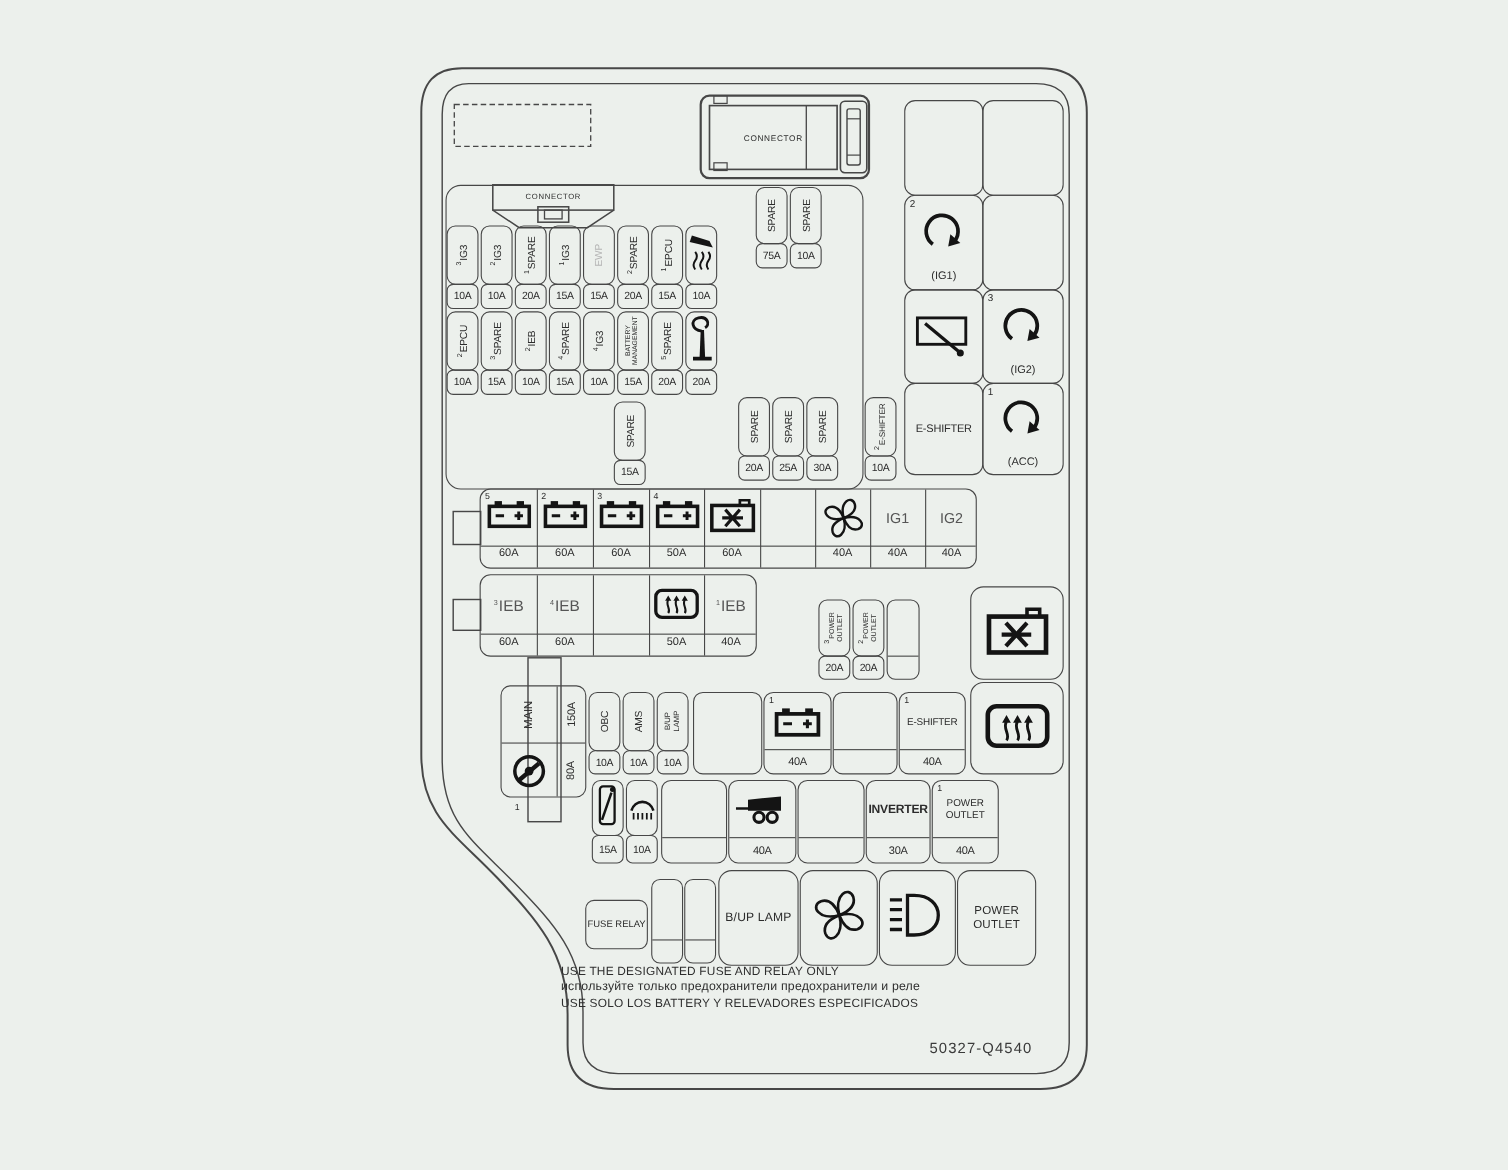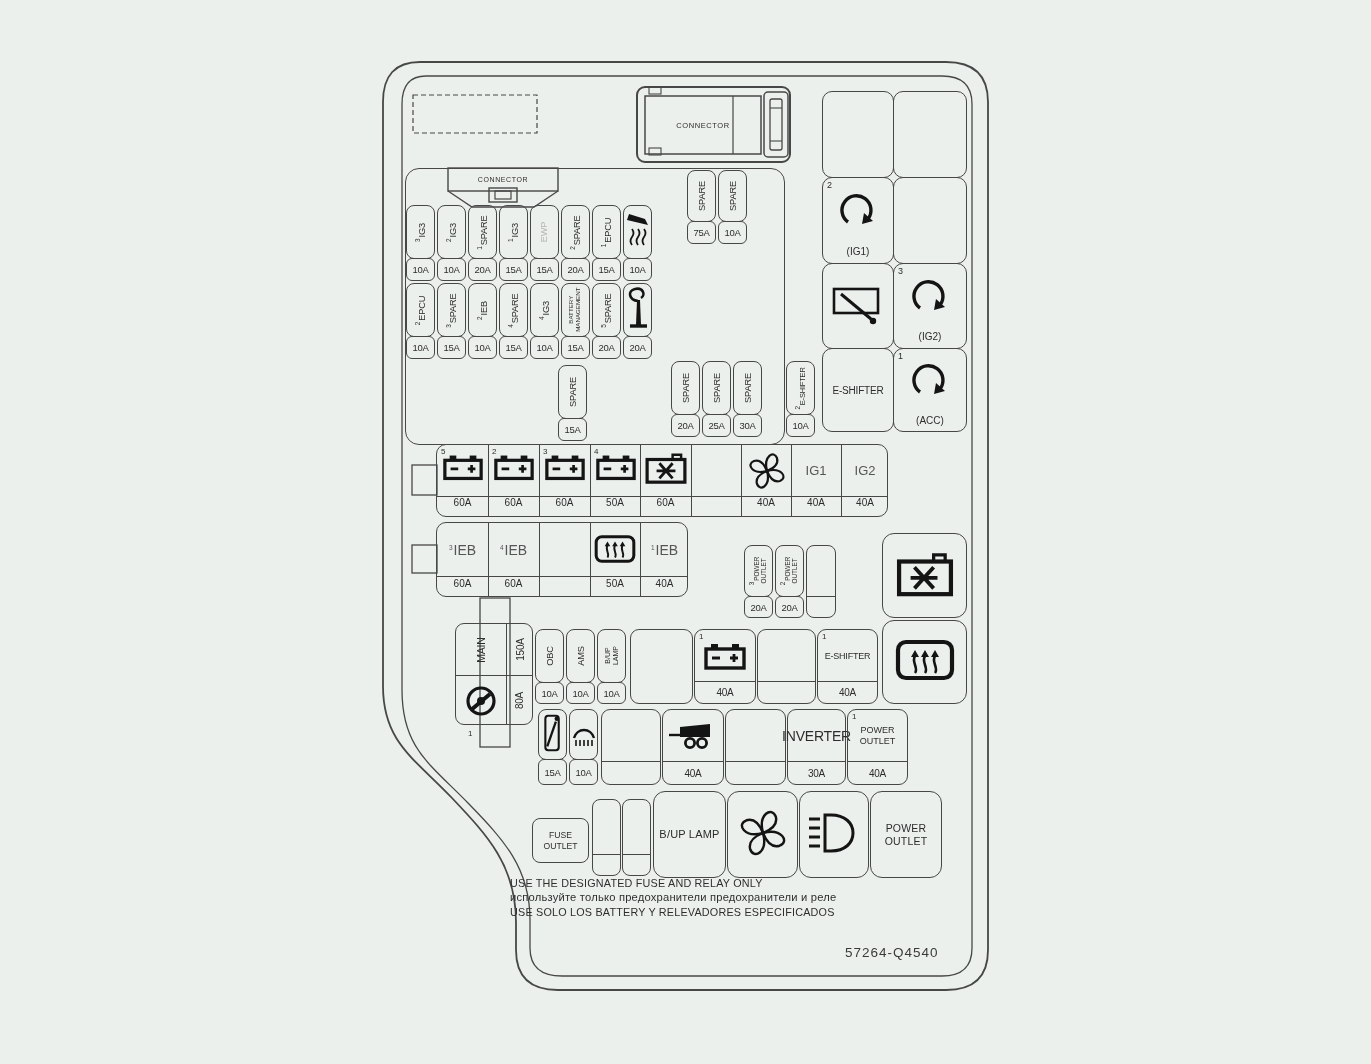--- a/index.html
+++ b/index.html
@@ -506,33 +506,33 @@
           <circle cx="33" cy="21" r="4.6" class="ic" stroke-width="2.8"></circle>
         </svg>
       </div>
   <div class="cdiv"></div>
       <div class="camp">40A</div>
     </div>
 <div class="cell" style="left:725px;top:709px;width:61px;height:76px;">
   <div class="cdiv"></div>
     </div>
 <div class="cell" style="left:787px;top:709px;width:59px;height:76px;">
-  <div class="cmain" style="font-size:14px;letter-spacing:-0.2px;">INVERTER</div>
+  <div class="cmain" style="font-size:11px;letter-spacing:-0.2px;font-weight:bold;">INVERTER</div>
   <div class="cdiv"></div>
       <div class="camp">30A</div>
     </div>
 <div class="cell" style="left:847px;top:709px;width:61px;height:76px;">
   <span class="cn">1</span>
   <div class="cmain" style="font-size:9px;line-height:1.2;text-align:center;padding:0 6px;">POWER OUTLET</div>
   <div class="cdiv"></div>
       <div class="camp">40A</div>
     </div>
 
 <div class="cell" style="left:532px;top:818px;width:57px;height:45px;border-radius:8px;display:flex;align-items:center;justify-content:center;text-align:center;">
-  <span style="font-size:8.6px;line-height:1.25;">FUSE OUTLET</span>
+  <span style="font-size:8.6px;line-height:1.25;">FUSE RELAY</span>
     </div>
 <div class="cell" style="left:592px;top:799px;width:29px;height:77px;border-radius:8px;">
   <div class="hline" style="top:54px;"></div>
     </div>
 <div class="cell" style="left:622px;top:799px;width:29px;height:77px;border-radius:8px;">
   <div class="hline" style="top:54px;"></div>
     </div>
 <div class="bigbox" style="left:653px;top:791px;width:73px;height:87px;">
   <span class="lbltxt" style="font-size:11px;">B/UP LAMP</span>
     </div>
@@ -554,15 +554,15 @@
       <path d="M2 9 h11 M2 18 h11 M2 27 h11 M2 36 h11" stroke="#141414" stroke-width="3"></path>
         </svg></span>
     </div>
 <div class="bigbox" style="left:870px;top:791px;width:72px;height:87px;">
   <span class="lbltxt" style="font-size:10.5px;">POWER OUTLET</span>
     </div>
 
 <div class="footer-line" style="left:510px;top:877px;">USE THE DESIGNATED FUSE AND RELAY ONLY</div>
 <div class="footer-line" style="left:510px;top:891px;font-size:11.2px;">используйте только предохранители предохранители и реле</div>
 <div class="footer-line" style="left:510px;top:906px;">USE SOLO LOS BATTERY Y RELEVADORES ESPECIFICADOS</div>
-<div class="footer-line" style="left:845px;top:945px;font-size:13.5px;letter-spacing:1px;color:#3a3a3a;">57264-Q4540</div>
+<div class="footer-line" style="left:845px;top:945px;font-size:13.5px;letter-spacing:1px;color:#3a3a3a;">50327-Q4540</div>
 
 </div>
 
 </body></html>

